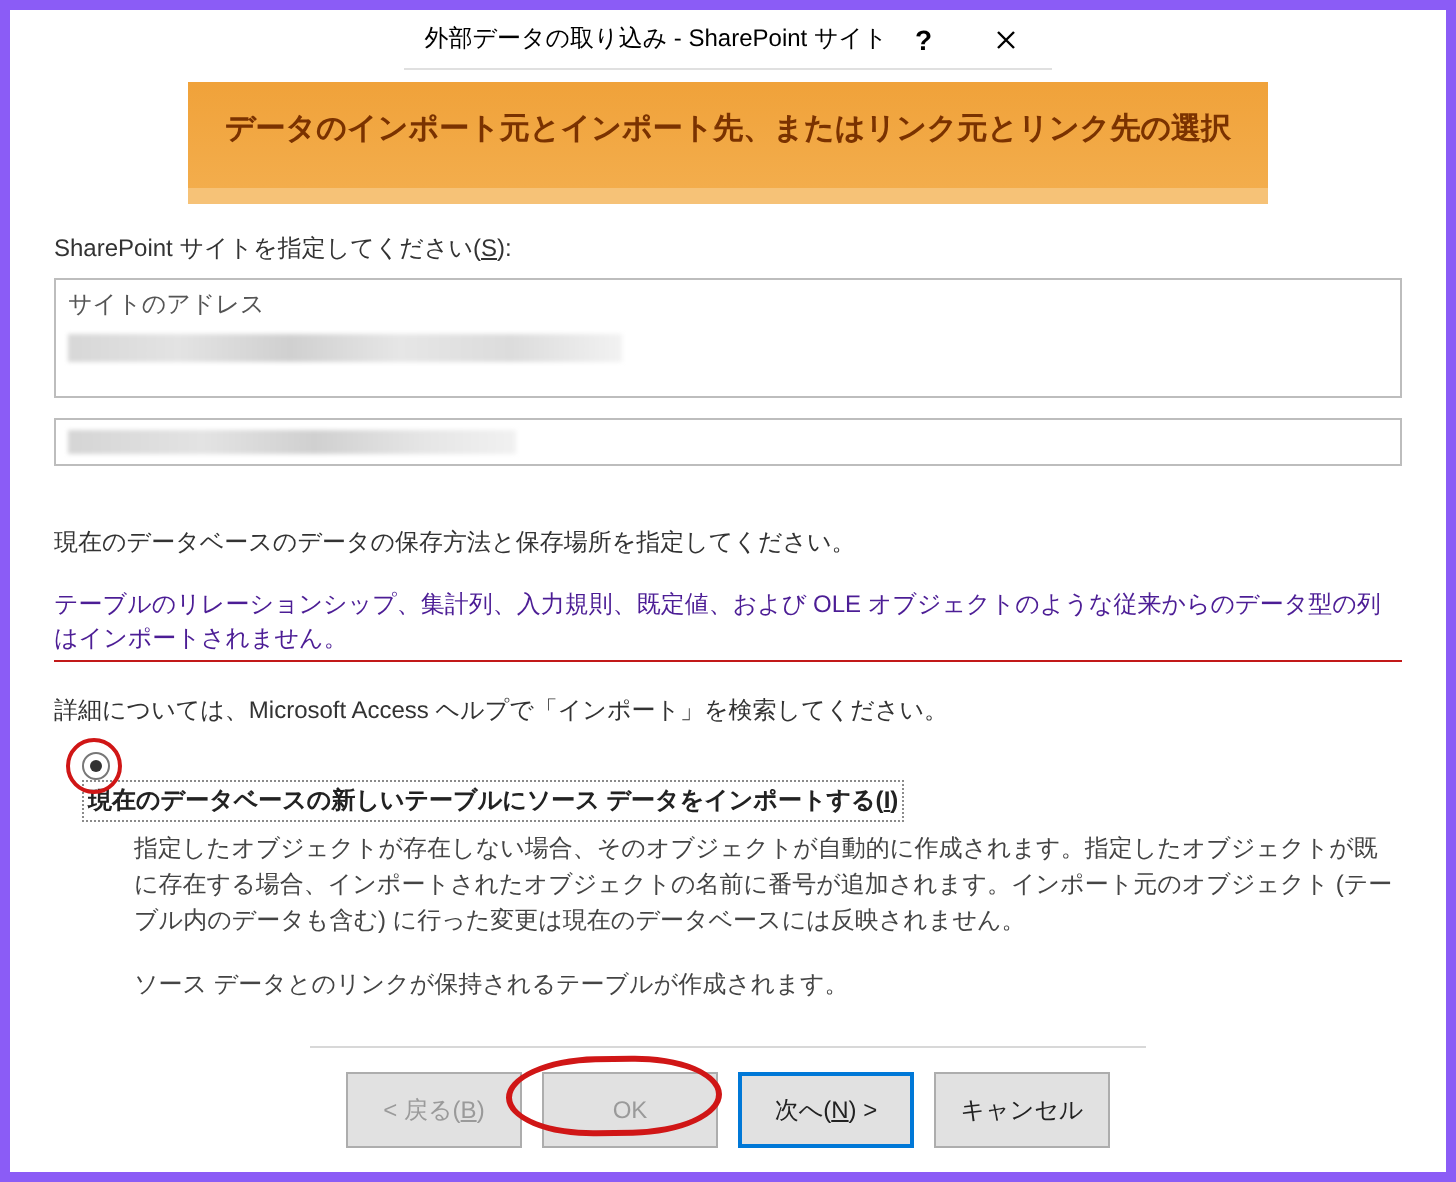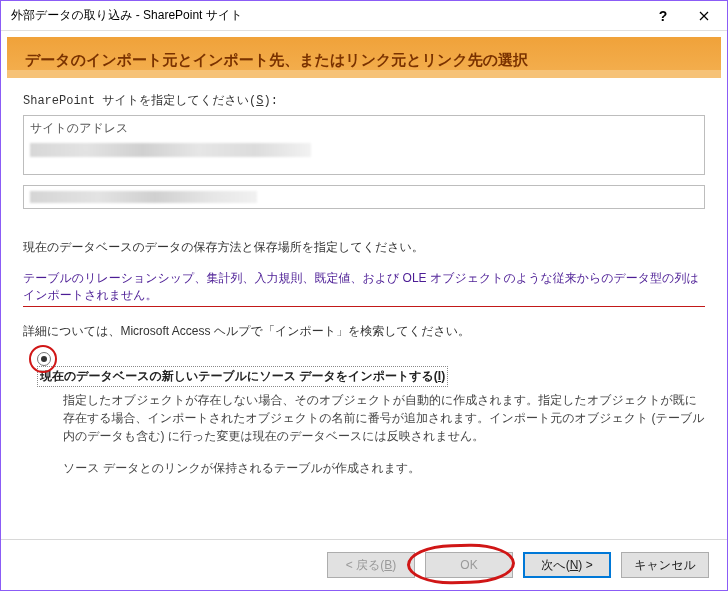--- a/index.html
+++ b/index.html
@@ -6,24 +6,25 @@
   html, body {
     margin: 0; padding: 0;
     font-family: "Yu Gothic UI", "Meiryo", "MS PGothic", sans-serif;
     font-size: 12px;
     background: #f0f0f0;
   }
   .dialog {
     width: 728px;
     height: 591px;
     background: #ffffff;
-    border: 1px solid #8b5cf6;
+    border: 5px solid #8b5cf6;
     display: flex;
     flex-direction: column;
     position: relative;
+    align-items: center;
   }
   .titlebar {
     height: 30px;
     background: #ffffff;
     border-bottom: 1px solid #e0e0e0;
     display: flex;
     align-items: center;
     padding: 0 0 0 10px;
     font-size: 12px;
     color: #000;
@@ -34,41 +35,40 @@
     display: flex; align-items: center; justify-content: center;
     font-size: 14px;
     color: #000;
   }
   .titlebar-btn.help { width: 36px; font-weight: bold; }
 
   .banner {
     margin: 6px 6px 0 6px;
     background: #f2a43c; 
     color: #7a2f00;
-    padding: 14px 18px 0 18px;
+    padding: 14px 18px 20px 18px;
     border-bottom: 8px solid #f6c277;
     background: linear-gradient(#f0a23a, #f3ad4c);
   }
   .banner-title {
     font-size: 15px;
     font-weight: bold;
     color: #7a3200;
   }
 
   .content {
     padding: 14px 22px 10px 22px;
     flex: 1;
     overflow: auto;
     color: #333;
   }
   .field-label {
     font-size: 12px;
     color: #333;
     margin-bottom: 6px;
-    font-family: Liberation Mono, monospace;
   }
 
   .site-box {
     border: 1px solid #bdbdbd;
     background: #fff;
     height: 60px;
     padding: 4px 6px;
     margin-bottom: 10px;
   }
   .site-box .header {
@@ -167,21 +167,21 @@
     border-top: 1px solid #d8d8d8;
     padding: 12px 18px;
     display: flex;
     justify-content: flex-end;
     gap: 10px;
     background: #fff;
     position: relative;
   }
   .btn {
     min-width: 88px;
-    height: 26px;
+    height: 38px;
     background: #e1e1e1;
     border: 1px solid #adadad;
     font-size: 12px;
     color: #222;
     display: flex;
     align-items: center;
     justify-content: center;
     padding: 1px 12px;
   }
   .btn.disabled { color: #9a9a9a; }

